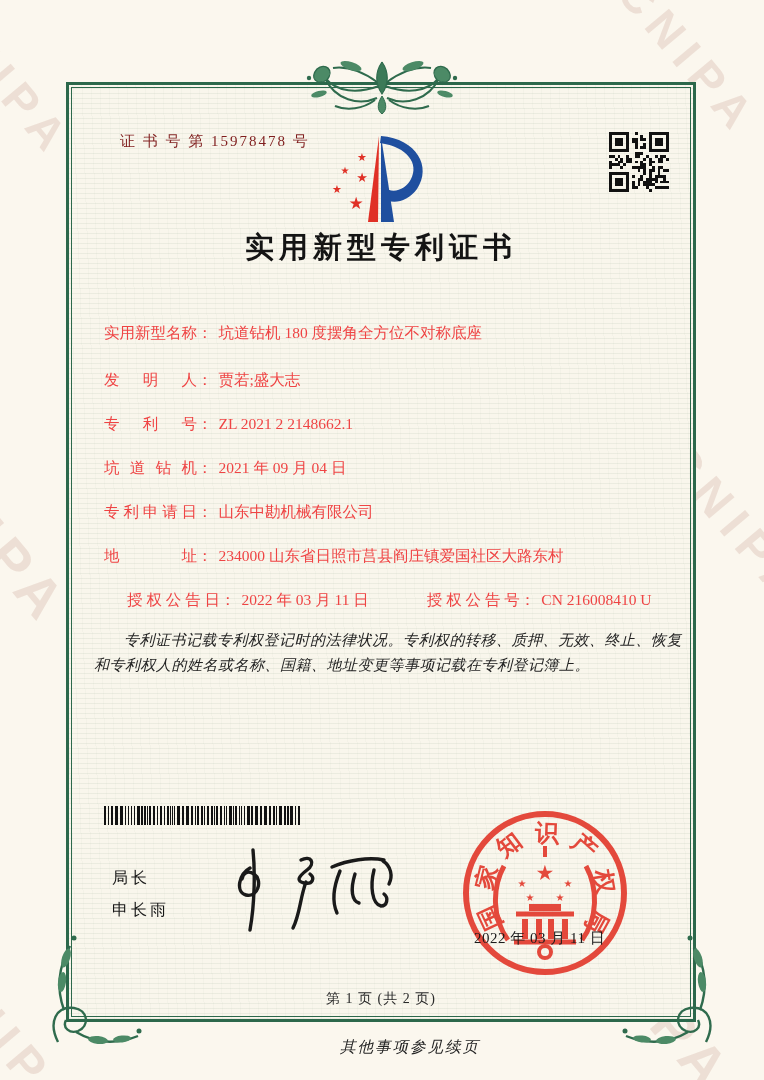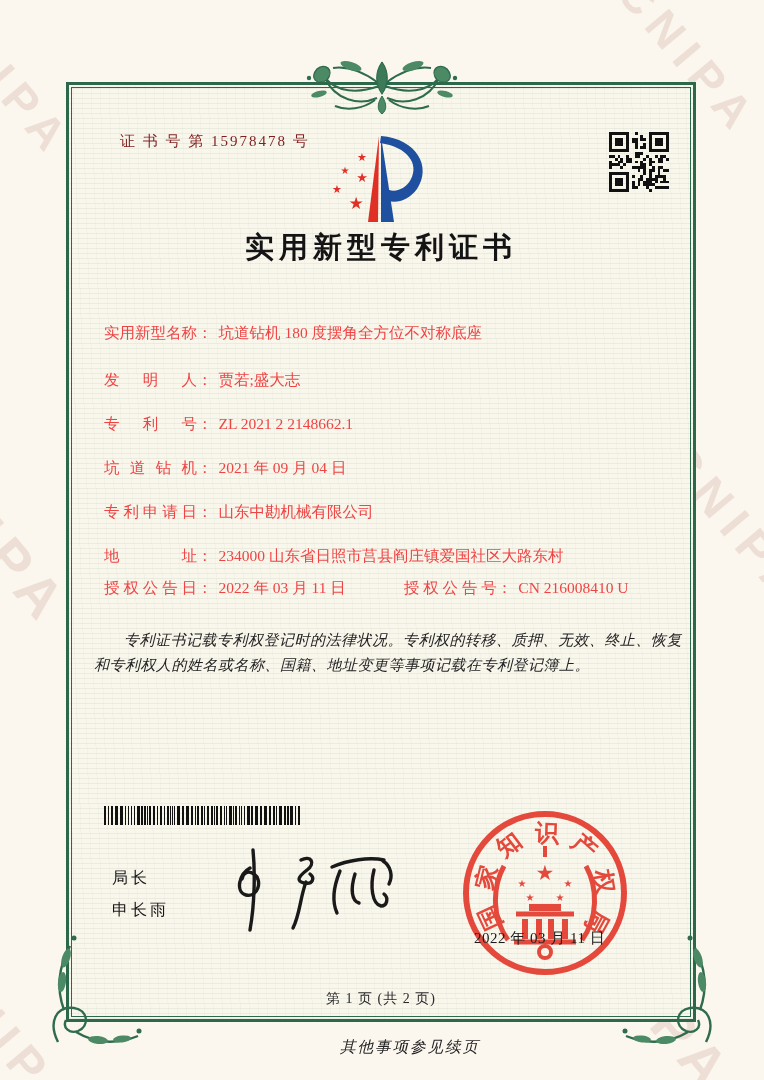--- a/index.html
+++ b/index.html
@@ -276,21 +276,21 @@
 </div>
 <div class="abs frow" style="top:457px;">
   <span class="flabel">坑道钻机</span><span>：</span><span class="fvalue">2021 年 09 月 04 日</span>
 </div>
 <div class="abs frow" style="top:501px;">
   <span class="flabel">专利申请日</span><span>：</span><span class="fvalue">山东中勘机械有限公司</span>
 </div>
 <div class="abs frow" style="top:545px;">
   <span class="flabel">地址</span><span>：</span><span class="fvalue">234000  山东省日照市莒县阎庄镇爱国社区大路东村</span>
 </div>
-<div class="abs frow" style="top:577px;">
+<div class="abs frow" style="top:589px;margin-left:23px;">
   <span class="flabel">授权公告日</span><span>：</span><span class="fvalue">2022 年 03 月 11 日</span><span class="flabel g2">授权公告号</span><span>：</span><span class="fvalue">CN 216008410 U</span>
 </div>
 
 <div class="abs legal">
   <p>专利证书记载专利权登记时的法律状况。专利权的转移、质押、无效、终止、恢复和专利权人的姓名或名称、国籍、地址变更等事项记载在专利登记簿上。</p>
 </div>
 
 <svg class="abs" style="left:104px;top:806px;" width="200" height="19" viewBox="0 0 200 19" shape-rendering="crispEdges" id="barcode">
     <rect x="0" y="0" width="2" height="19" fill="#111"></rect>
     <rect x="4" y="0" width="1" height="19" fill="#111"></rect>

